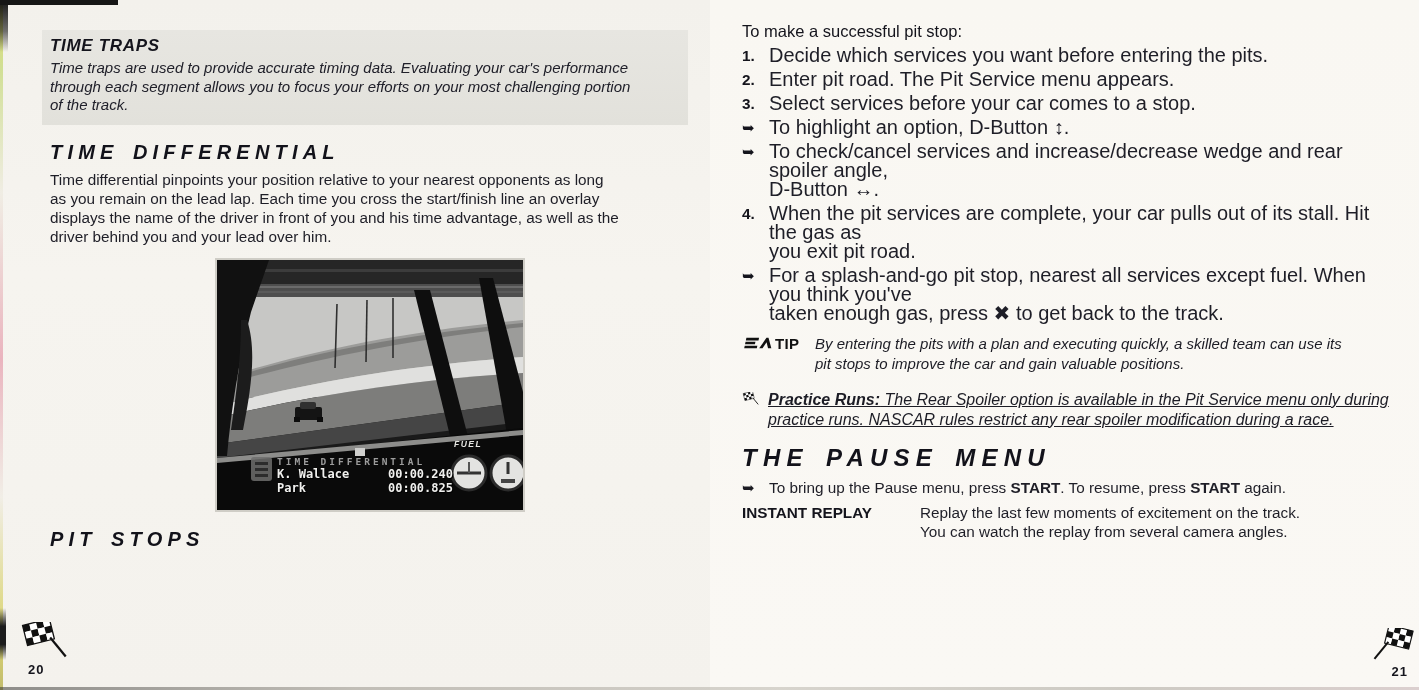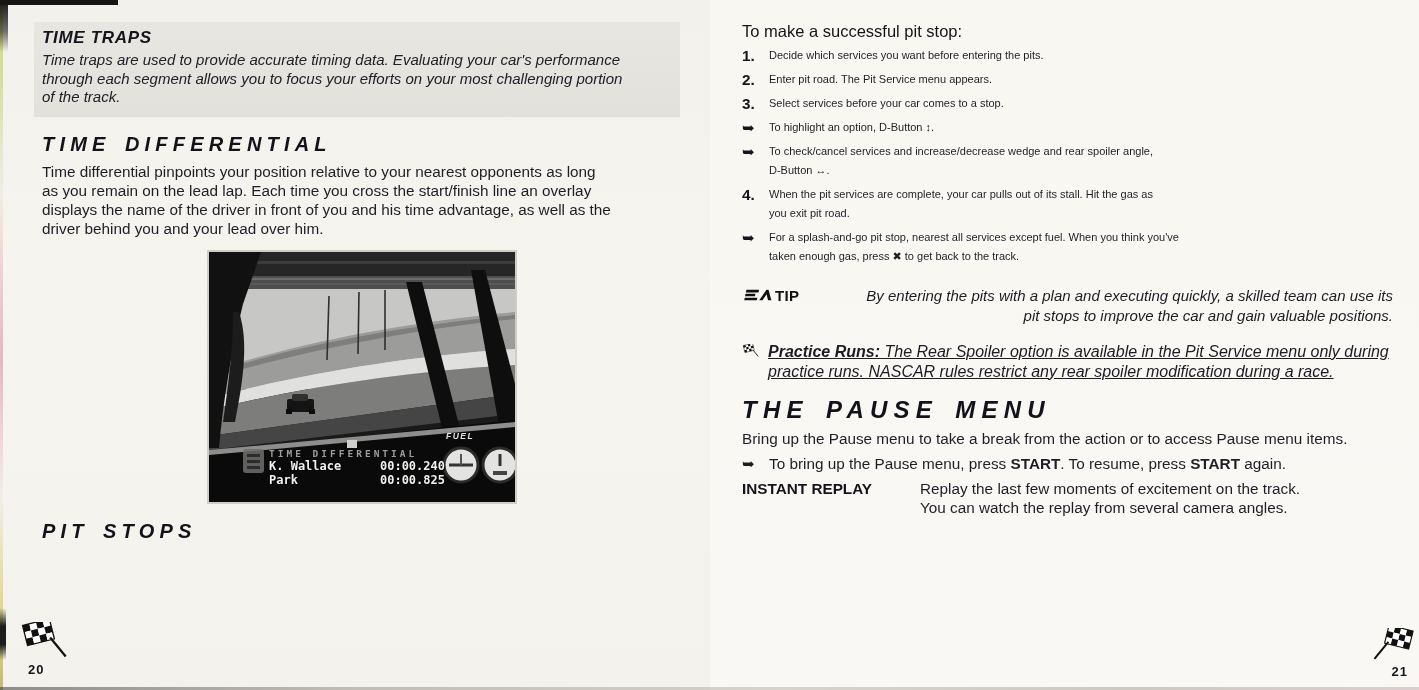--- a/index.html
+++ b/index.html
@@ -1,20 +1,20 @@
 <!DOCTYPE html>
 <html><head>
 <meta charset="utf-8">
 <style>
   html,body{margin:0;padding:0;background:#e8e6e1;}
   .spread{position:relative;width:1419px;height:690px;overflow:hidden;
     background:#f9f7f3;font-family:"Liberation Sans",sans-serif;color:#1b1b22;}
   .page{position:absolute;top:0;height:690px;}
   .page-left{left:0;width:710px;background:linear-gradient(180deg,#f3f1ec 0%,#f6f4ef 40%,#f4f2ed 100%);
-    padding:4px;box-sizing:border-box;}
+    padding:12px;box-sizing:border-box;}
   .page-right{left:710px;width:709px;background:linear-gradient(180deg,#f9f7f2,#faf8f4);box-sizing:border-box;}
 
   
   .edge-strip{position:absolute;left:0;top:0;width:3px;height:690px;z-index:6;
     background:linear-gradient(180deg,#ddd64e 0%,#cbdc86 10%,#efece2 28%,#e8a9b6 52%,#f0ede5 72%,#d6cf5c 92%,#b9b257 100%);opacity:.85;}
   .corner-bar{position:absolute;left:0;top:0;width:118px;height:5px;background:#161616;z-index:7;}
   .corner-side{position:absolute;left:0;top:0;width:8px;height:52px;z-index:7;
     background:linear-gradient(180deg,#161616 0%,rgba(22,22,22,.6) 60%,rgba(22,22,22,0) 100%);}
   .bottomleft-strip{position:absolute;left:0;top:608px;width:6px;height:52px;z-index:7;
     background:linear-gradient(180deg,rgba(20,20,20,0),#1c1c1c 35%,#1c1c1c 70%,rgba(20,20,20,0));}
@@ -57,23 +57,23 @@
   .pageno{margin-top:-2px;font-size:13px;font-weight:bold;color:#15151d;letter-spacing:1px;}
   .flag-left .pageno{text-align:left;padding-left:14px;}
   .flag-right .pageno{text-align:right;padding-right:16px;}
 
   
   .rp-inner{padding:22px 26px 0 32px;}
   .rp-title{font-size:16.5px;font-weight:normal;color:#14141c;}
   .step{display:flex;margin-top:5px;}
   .step .marker{width:27px;flex:none;font-size:15.3px;font-weight:bold;color:#14141c;line-height:19px;}
   .step .marker.arrow{font-weight:normal;font-size:15px;}
-  .step .stext{flex:1;font-size:11px;line-height:19px;white-space:pre-line;color:#1e1e27;}
+  .step .stext{flex:1;font-size:20px;line-height:19px;white-space:pre-line;color:#1e1e27;}
   .rp-title{margin-bottom:5px;}
-  .tip-row{display:flex;margin-top:20px;text-align:right;}
+  .tip-row{display:flex;margin-top:11px;}
   .tip-badge{width:73px;flex:none;display:flex;align-items:flex-start;gap:3px;padding-top:1px;}
   .tip-label{font-size:15px;font-weight:bold;color:#111;letter-spacing:.02em;}
   .tip-text{flex:1;font-size:15px;font-style:italic;line-height:19.5px;white-space:pre-line;color:#1c1c25;}
   .note-row{display:flex;margin-top:17px;}
   .note-icon{width:26px;flex:none;padding-top:2px;}
   .note-text{flex:1;font-size:16px;font-style:italic;line-height:19.5px;white-space:pre-line;color:#1c1c25;text-decoration:underline;}
   .note-lead{font-weight:bold;}
   .pm-title{margin-top:15px;font-size:24px;font-weight:bold;font-style:italic;
     letter-spacing:.26em;word-spacing:.18em;color:#12121a;}
   .pm-intro{margin-top:5px;font-size:15.3px;line-height:19px;color:#1e1e27;}
@@ -258,21 +258,20 @@
               <rect x="0" y="0" width="32" height="24" fill="none" stroke="#111" stroke-width="1.5"></rect>
             </g>
             <line x1="36" y1="18" x2="54" y2="40" stroke="#111" stroke-width="3"></line>
           </svg>
         </span>
         <span class="note-text"><span class="note-lead">Practice Runs:</span><span> The Rear Spoiler option is available in the Pit Service menu only during
 practice runs. NASCAR rules restrict any rear spoiler modification during a race.</span></span>
       </div>
 
       <div class="pm-title">THE PAUSE MENU</div>
-      <div class="pm-intro">Bring up the Pause menu to take a break from the action or to access Pause menu items.</div>
 
       <div class="pm-bullet">
         <span class="marker">➥</span>
         <span class="stext"><span>To bring up the Pause menu, press </span><span class="bold-key">START</span><span>. To resume, press </span><span class="bold-key">START</span><span> again.</span></span>
       </div>
 
       <div class="replay-row">
         <span class="replay-label">INSTANT REPLAY</span>
         <span class="replay-text">Replay the last few moments of excitement on the track.
 You can watch the replay from several camera angles.</span>

